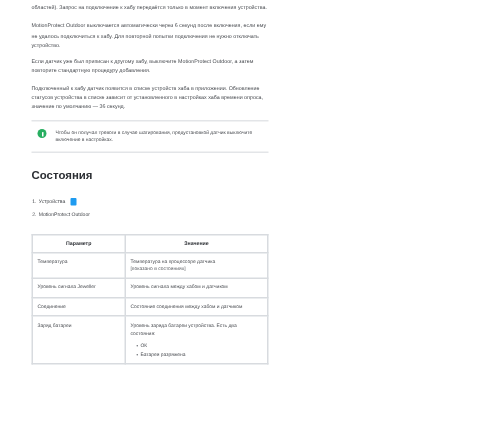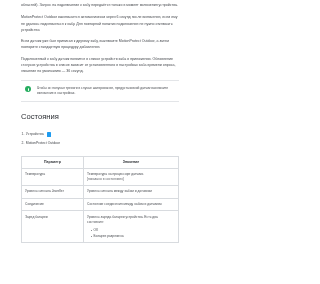--- a/index.html
+++ b/index.html
@@ -68,21 +68,21 @@
   .callout-text {
     font-size: 3.3px;
     line-height: 5.4px;
     color: #4a4d52;
   }
 
   
   .section-heading {
     font-size: 7.6px;
     line-height: 10px;
-    font-weight: normal;
+    font-weight: bold;
     color: #2b2e33;
     margin-top: 10px;
     margin-bottom: 8.5px;
     letter-spacing: 0.02px;
   }
 
   
   .olist {
     margin: 0 0 9px 0;
     padding: 0;

